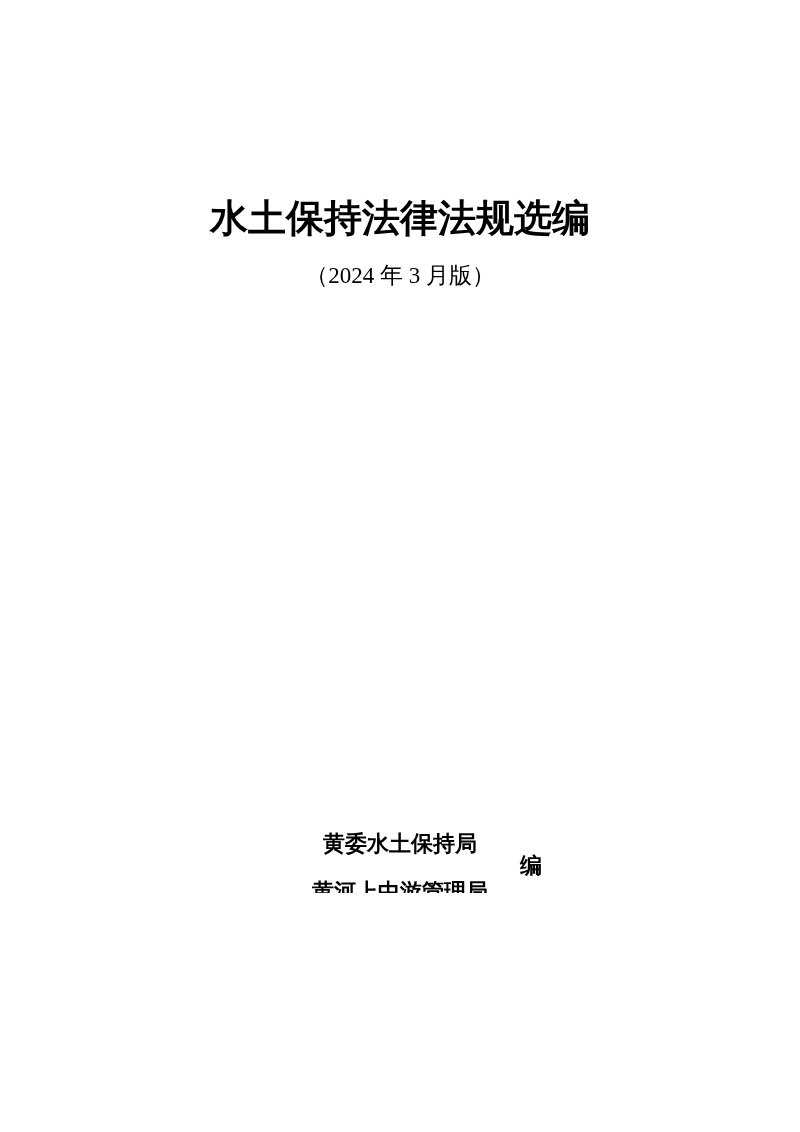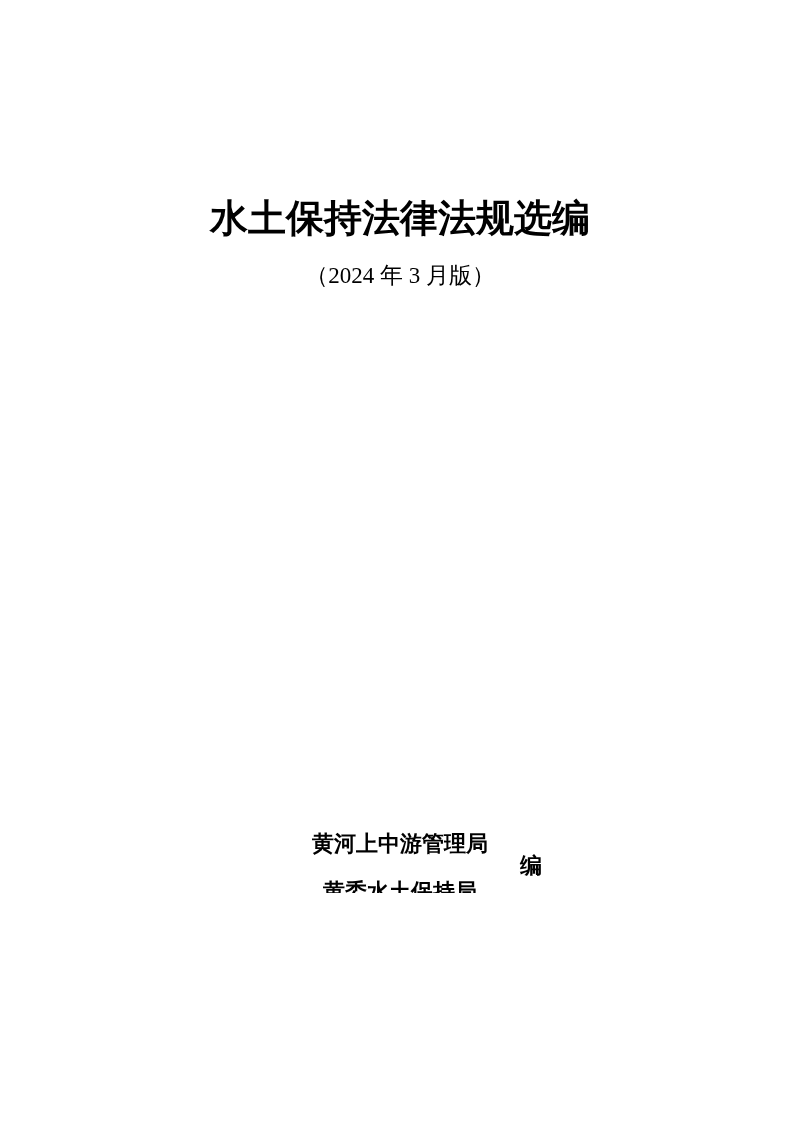--- a/index.html
+++ b/index.html
@@ -72,19 +72,19 @@
 </head>
 <body>
 
 <div class="page">
 
   <h1 class="doc-title">水土保持法律法规选编</h1>
 
   <div class="doc-edition">（2024 年 3 月版）</div>
 
   <div class="compilers">
+    <div class="compiler-line">黄委水土保持局</div>
     <div class="compiler-line">黄河上中游管理局</div>
-    <div class="compiler-line">黄委水土保持局</div>
   </div>
 
   <div class="editor-label">编</div>
 
 </div>
 
 </body></html>

